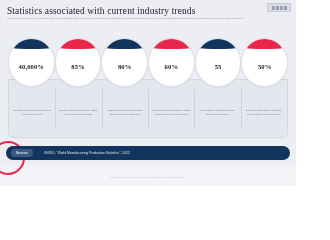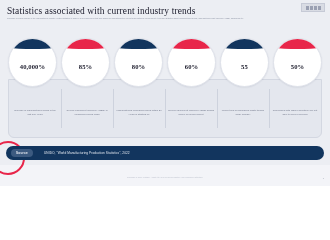--- a/index.html
+++ b/index.html
@@ -4,21 +4,21 @@
 <style>
   html,body{margin:0;padding:0;}
   body{
     width:330px;height:186px;overflow:hidden;
     background:#ffffff;
     font-family:"Liberation Sans", sans-serif;
     -webkit-font-smoothing:antialiased;
   }
   .slide{
     position:relative;
-    width:330px;height:186px;
+    width:296px;height:186px;
     background:#eceef3;
     box-sizing:border-box;
     padding-left:7px;
   }
 
   
   .logo-box{
     position:absolute;top:3px;right:5px;
     width:22px;height:7px;
     background:#d9dce4;

